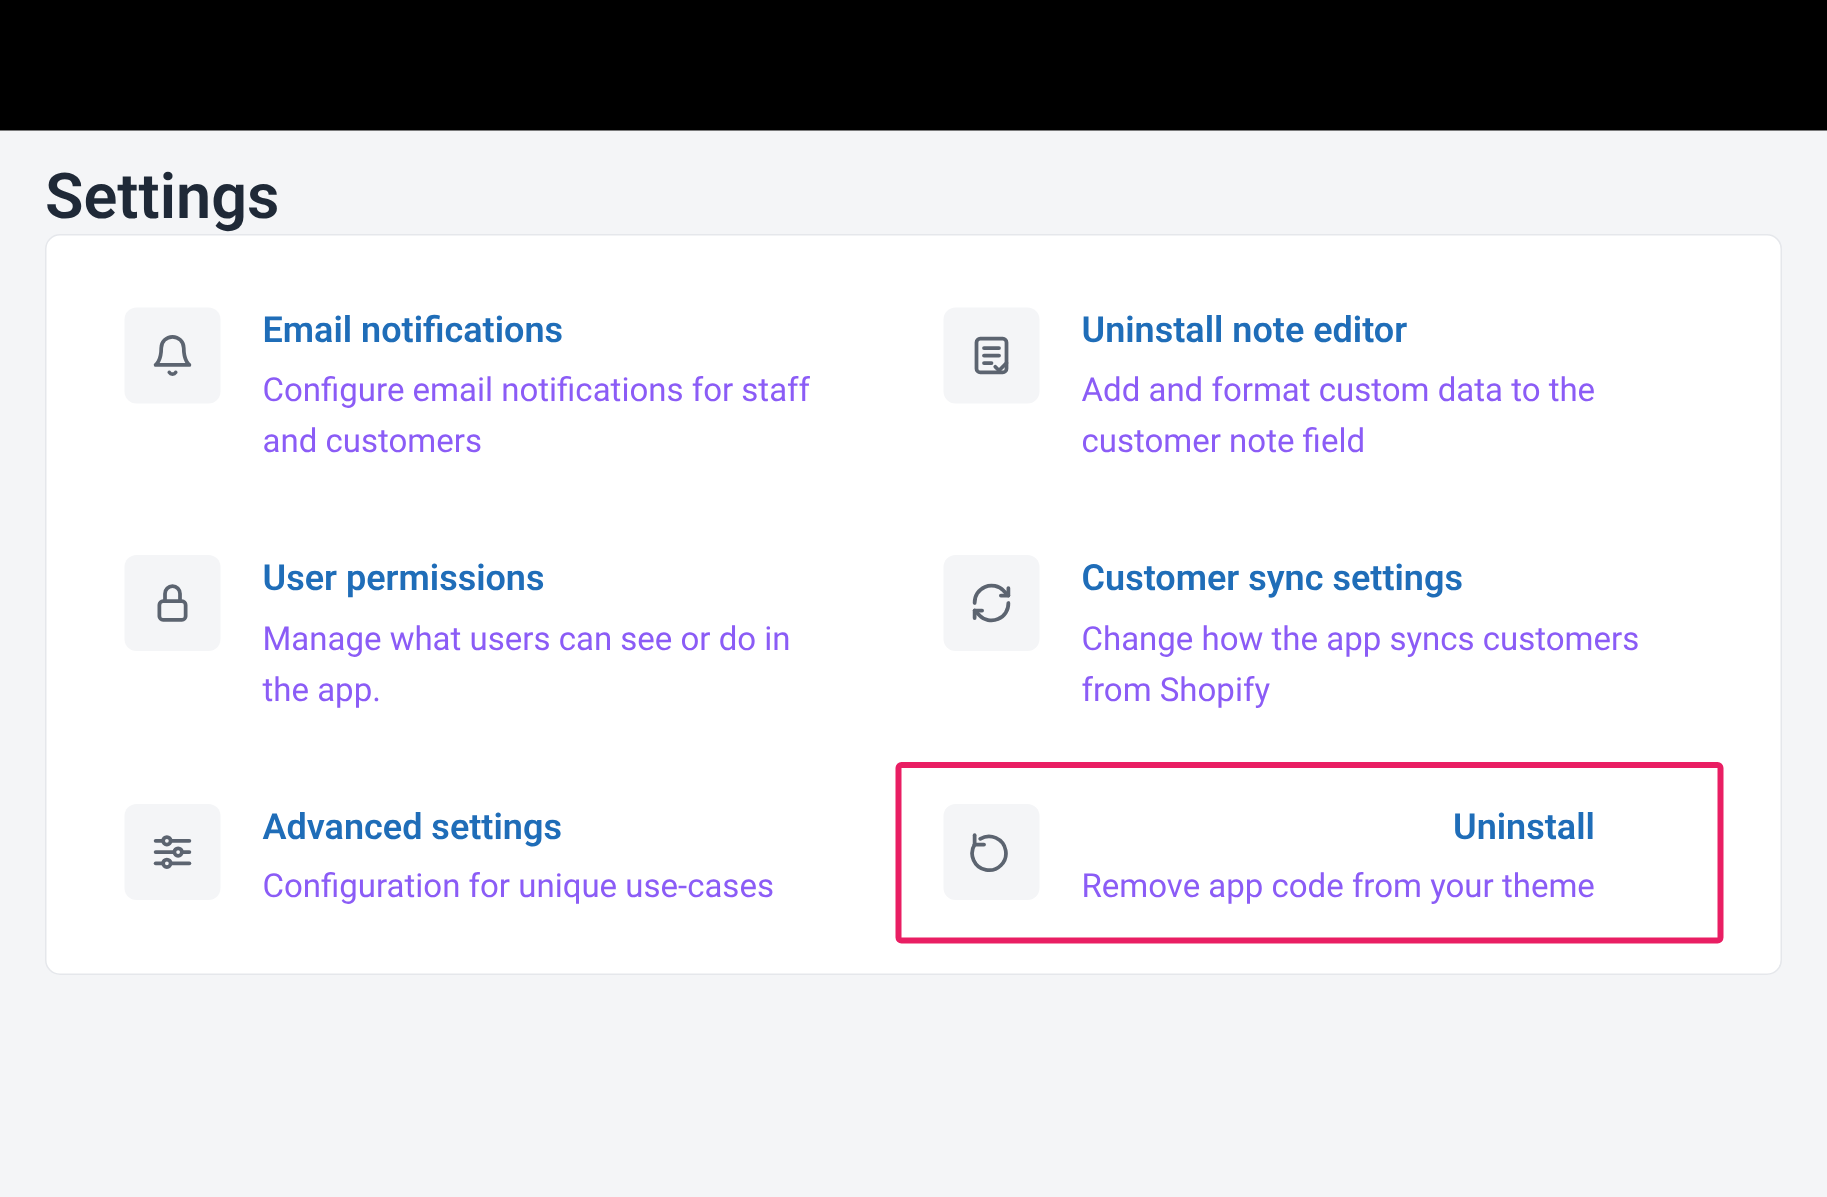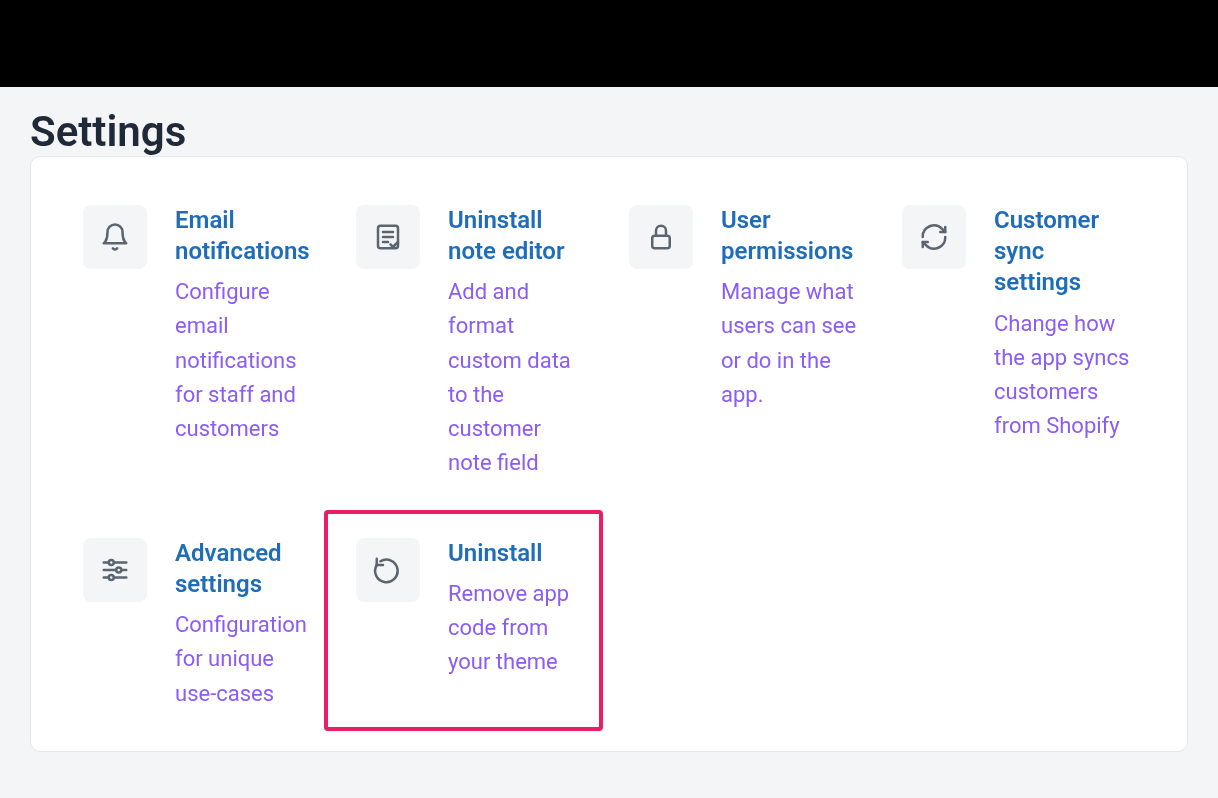--- a/index.html
+++ b/index.html
@@ -28,21 +28,21 @@
     color: #1f2937;
   }
   .card {
     background: #ffffff;
     border: 1px solid #e5e7eb;
     border-radius: 10px;
     padding: 48px 52px 40px 52px;
   }
   .grid {
     display: grid;
-    grid-template-columns: 1fr 1fr 1fr 1fr;
+    grid-template-columns: 1fr 1fr;
     column-gap: 40px;
     row-gap: 58px;
   }
   .setting-item {
     display: flex;
     align-items: flex-start;
     gap: 28px;
     cursor: pointer;
   }
   .icon-box {
@@ -76,20 +76,21 @@
   .setting-desc {
     font-size: 22px;
     color: #8b5cf6;
     line-height: 1.55;
   }
   .highlighted {
     border: 4px solid #e91e63;
     border-radius: 4px;
     padding: 24px 10px 16px 28px;
     margin: -28px -14px -20px -32px;
+    text-align: right;
   }
 </style>
 </head>
 <body>
 
 <div class="top-bar"></div>
 
 <div class="content">
   <h1 class="page-title">Settings</h1>
 

